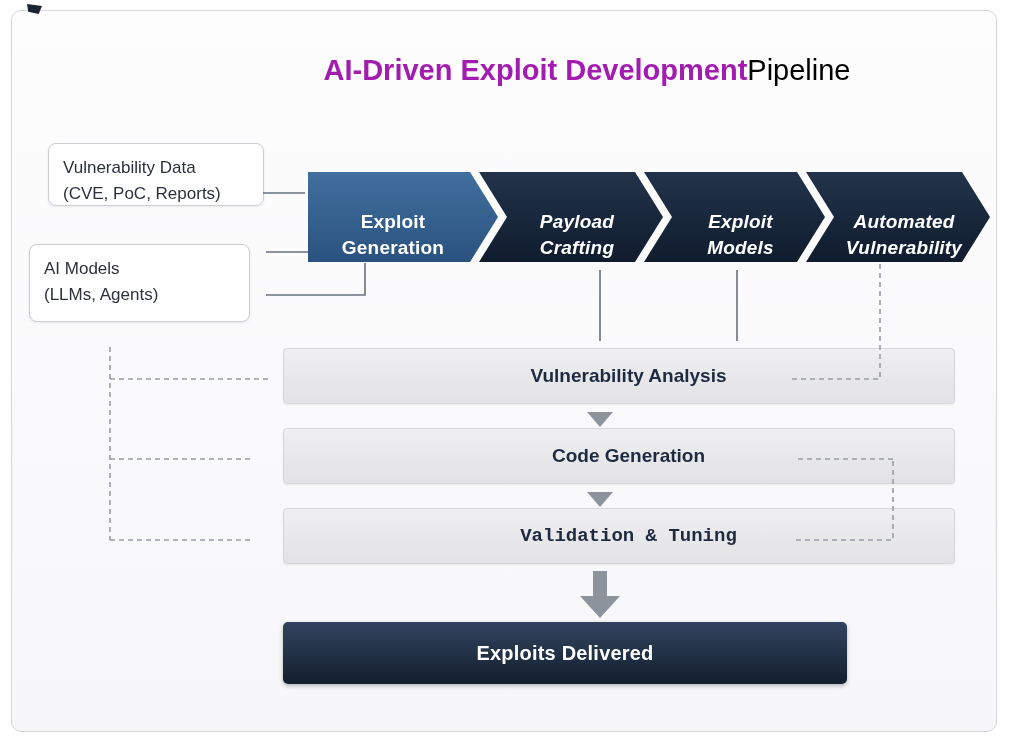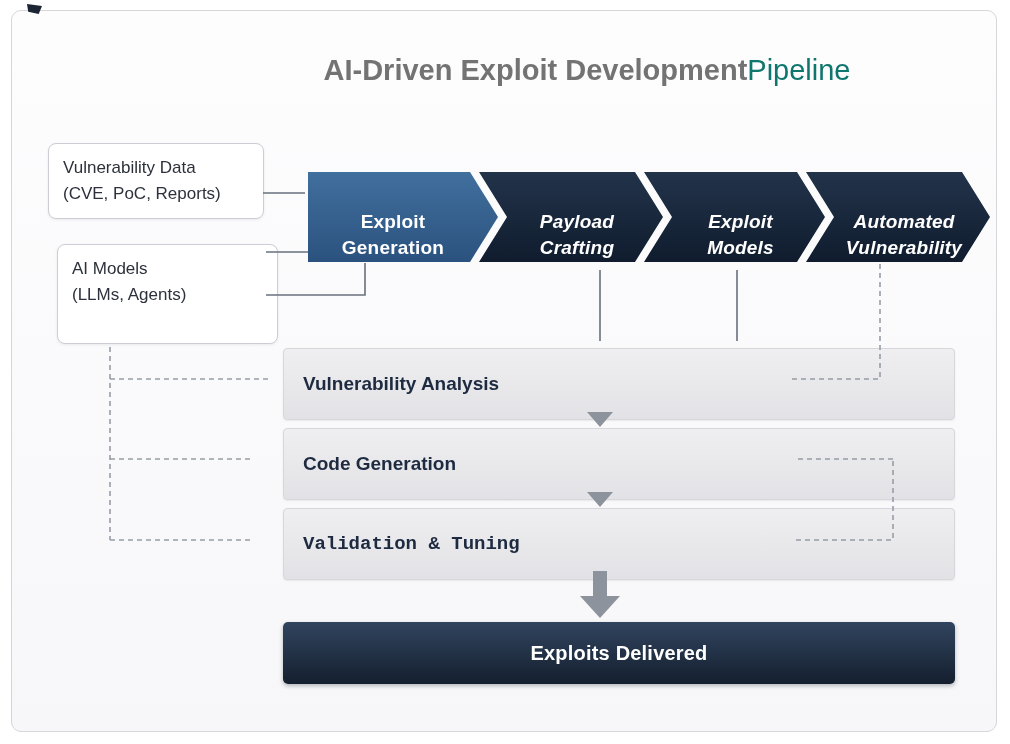--- a/index.html
+++ b/index.html
@@ -20,31 +20,31 @@
   }
   .corner-mark {
     position: absolute; left: 27px; top: 4px; width: 15px; height: 10px;
     background: #1c2533;
     clip-path: polygon(0 0, 100% 20%, 78% 100%, 8% 78%);
   }
   .title {
     position: absolute; left: 164px; right: 0; top: 54px;
     text-align: center; font-size: 29px; white-space: nowrap;
   }
-  .title-main { font-weight: bold; color: #737373; }
-  .title-suffix { font-weight: normal; color: #0f766e; margin-left: 0; }
+  .title-main { font-weight: bold; color: #a21caf; }
+  .title-suffix { font-weight: normal; color: #000000; margin-left: 0; }
 
   .input-box {
     position: absolute; background: #ffffff;
     border: 1px solid #cdcdd3; border-radius: 8px;
     box-shadow: 0 1px 3px rgba(30,40,60,0.08);
     padding: 11px 14px; font-size: 17px; color: #2c313b; line-height: 1.55;
   }
-  .box1 { left: 48px; top: 143px; width: 216px; height: 76px; }
-  .box2 { left: 57px; top: 244px; width: 221px; height: 100px; }
+  .box1 { left: 48px; top: 143px; width: 216px; height: 63px; }
+  .box2 { left: 29px; top: 244px; width: 221px; height: 78px; }
 
   .chev {
     position: absolute; top: 172px; height: 90px;
     display: flex; flex-direction: column; align-items: center; justify-content: flex-end;
     color: #ffffff; font-weight: bold; font-size: 19px; line-height: 1.4;
     text-align: center; letter-spacing: 0.2px;
     filter: drop-shadow(0 2px 3px rgba(15,25,45,0.25));
   }
   .chev-first {
     clip-path: polygon(0 0, calc(100% - 28px) 0, 100% 50%, calc(100% - 28px) 100%, 0 100%);
@@ -53,25 +53,25 @@
   .chev-notch {
     clip-path: polygon(0 0, calc(100% - 28px) 0, 100% 50%, calc(100% - 28px) 100%, 0 100%, 28px 50%);
     padding-left: 22px; padding-right: 10px; font-style: italic;
   }
   .chev1 { left: 308px; width: 190px; background: linear-gradient(180deg, #416f9e 0%, #2b527f 100%); }
   .chev2 { left: 479px; width: 184px; background: linear-gradient(180deg, #22334a 0%, #101c2e 100%); }
   .chev3 { left: 644px; width: 181px; background: linear-gradient(180deg, #22334a 0%, #101c2e 100%); }
   .chev4 { left: 806px; width: 184px; background: linear-gradient(180deg, #22334a 0%, #101c2e 100%); }
 
   .stage {
-    position: absolute; left: 283px; width: 672px; height: 72px;
+    position: absolute; left: 283px; width: 672px; height: 56px;
     background: linear-gradient(180deg, #efeff1 0%, #e2e2e6 100%);
     border: 1px solid #d6d6db; border-radius: 4px;
     box-shadow: 0 1px 2px rgba(0,0,0,0.07);
-    display: flex; align-items: center; justify-content: flex-start;
+    display: flex; align-items: center; justify-content: center;
     font-size: 19px; font-weight: bold; color: #1d2a40; padding-left: 19px;
   }
   .stage1 { top: 348px; }
   .stage2 { top: 428px; }
   .stage3 { top: 508px; font-family: Liberation Mono, monospace; }
 
   .tri {
     position: absolute; left: 587px; width: 0; height: 0;
     border-left: 13px solid transparent; border-right: 13px solid transparent;
     border-top: 15px solid #8d939c;
@@ -83,21 +83,21 @@
     position: absolute; left: 593px; top: 571px; width: 14px; height: 27px;
     background: #8d939c;
   }
   .big-arrow-head {
     position: absolute; left: 580px; top: 596px; width: 0; height: 0;
     border-left: 20px solid transparent; border-right: 20px solid transparent;
     border-top: 22px solid #8d939c;
   }
 
   .output-bar {
-    position: absolute; left: 283px; top: 622px; width: 672px; height: 62px;
+    position: absolute; left: 283px; top: 622px; width: 564px; height: 62px;
     background: linear-gradient(180deg, #31445f 0%, #141f2e 100%);
     border-radius: 5px; box-shadow: 0 2px 4px rgba(15,25,45,0.3);
     display: flex; align-items: center; justify-content: center;
     color: #ffffff; font-size: 20px; font-weight: bold; letter-spacing: 0.2px;
   }
 
   .connectors {
     position: absolute; left: 0; top: 0; width: 1010px; height: 744px;
     pointer-events: none;
   }

